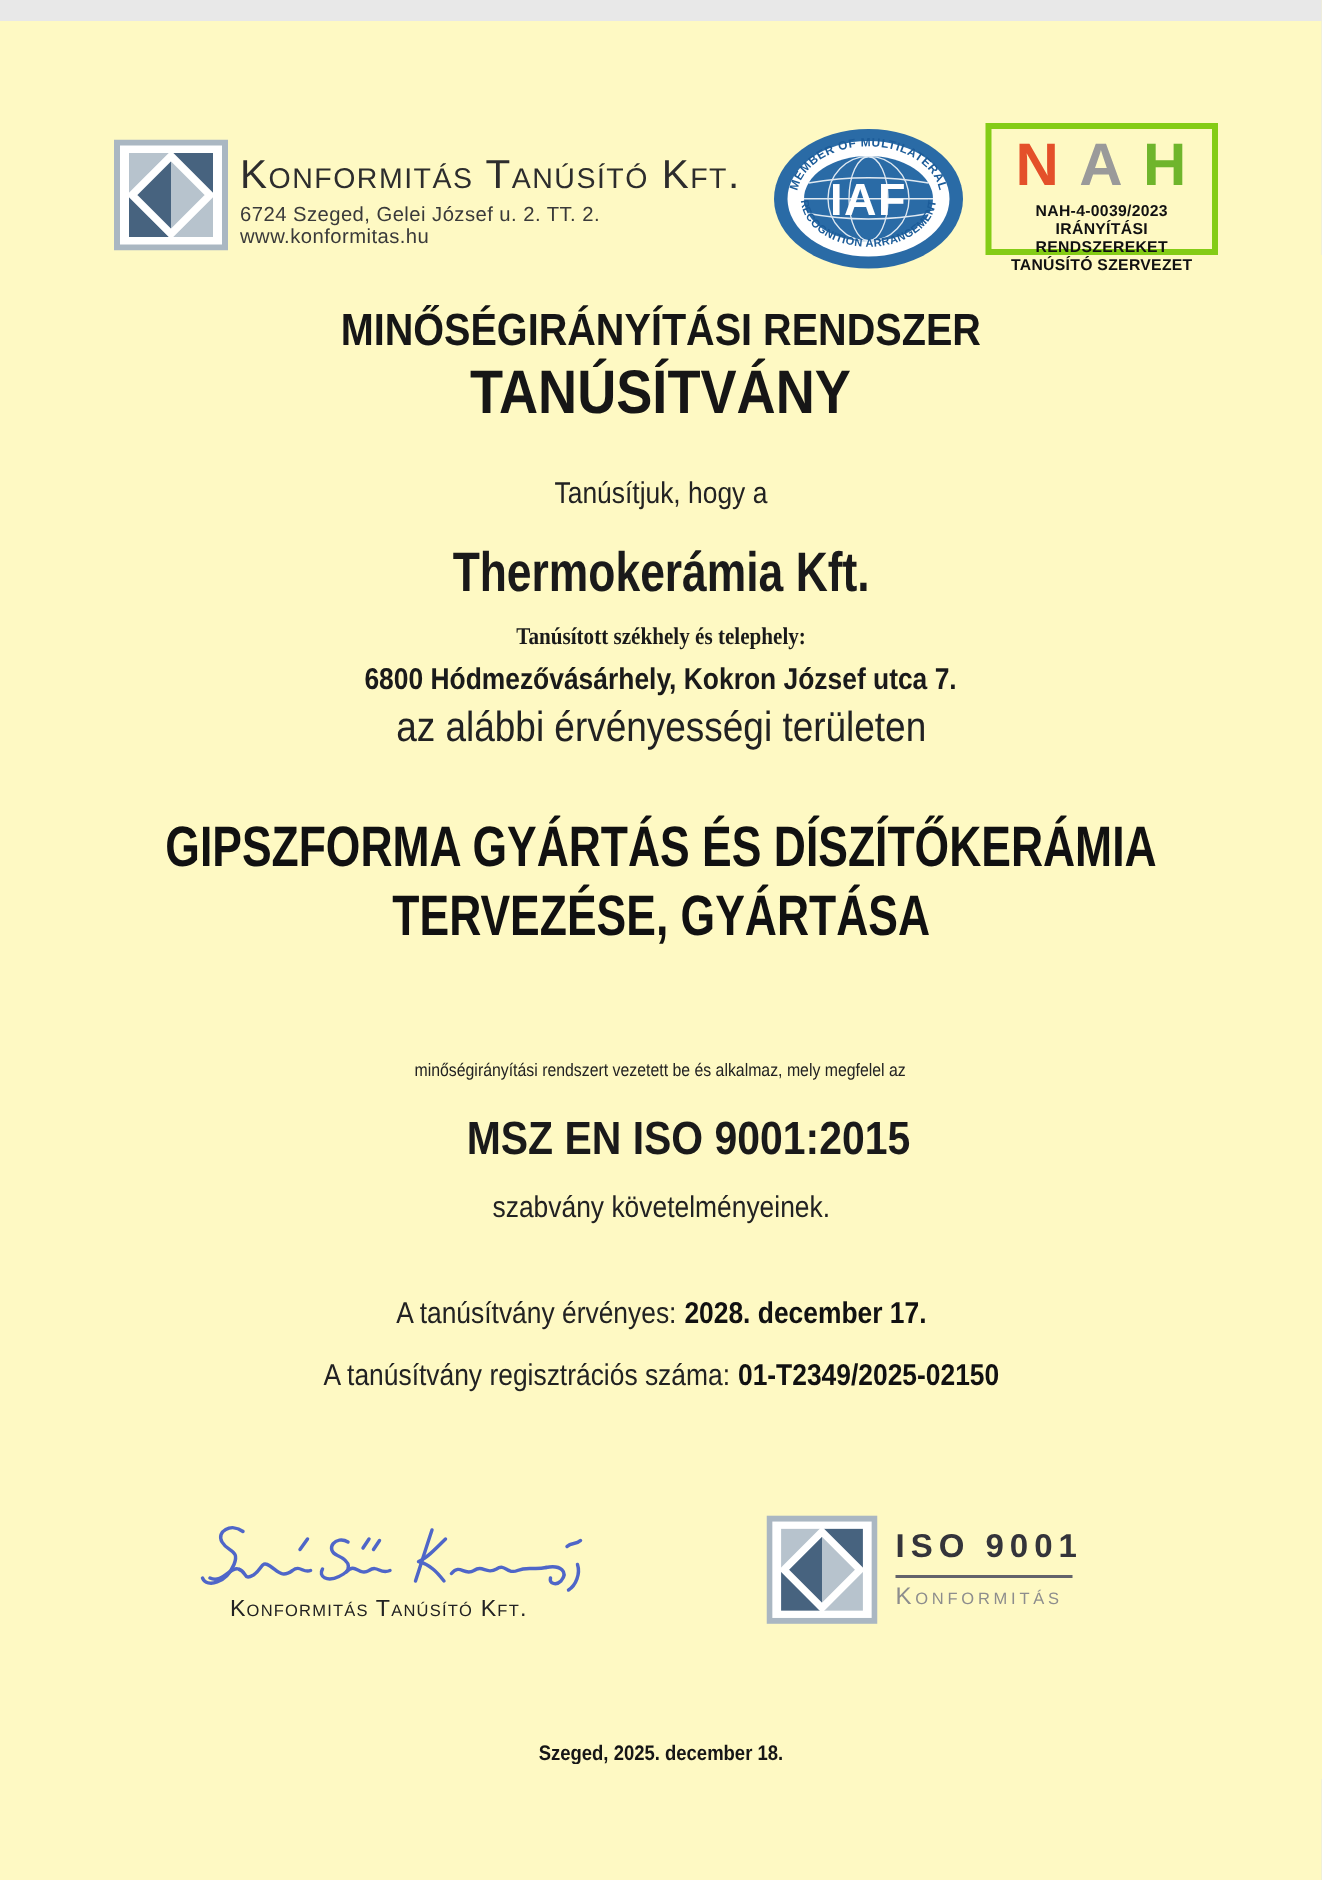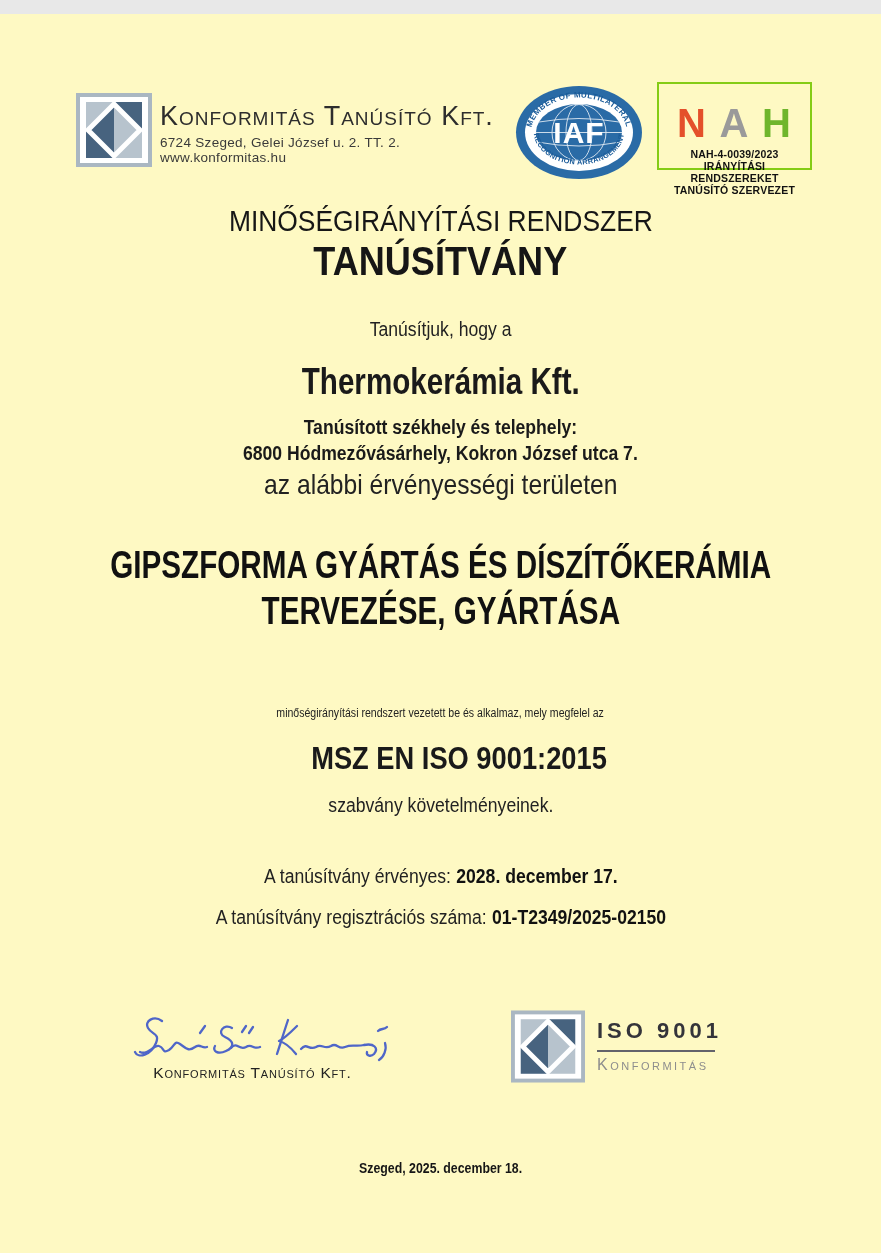--- a/index.html
+++ b/index.html
@@ -11,33 +11,33 @@
   .abs{position:absolute;}
   .center{position:absolute;left:0;right:0;text-align:center;}
   .cx{display:inline-block;transform:scaleX(0.88);transform-origin:center;white-space:nowrap;}
   .cx80{display:inline-block;transform:scaleX(0.80);transform-origin:center;white-space:nowrap;}
   .cx78{display:inline-block;transform:scaleX(0.78);transform-origin:center;white-space:nowrap;}
 
   
   .org-block{left:160px;top:86px;width:345px;}
   .org-name{font-size:27px;font-variant:small-caps;letter-spacing:1px;color:#2d2d2d;line-height:32px;}
   .org-address{font-size:13.5px;color:#3a3a3a;letter-spacing:0.3px;margin-top:3px;}
-  .nah-box{left:657px;top:68px;width:155px;height:88px;border:2px solid #84cc16;
-    box-sizing:border-box;text-align:center;padding-top:20px;}
+  .nah-box{left:657px;top:68px;width:155px;height:88px;border:4px solid #84cc16;
+    box-sizing:border-box;text-align:center;padding-top:4px;}
   .nah-code{font-size:10.5px;font-weight:bold;color:#111;margin-top:2px;letter-spacing:0.2px;}
   .nah-line{font-size:10.5px;font-weight:bold;color:#111;line-height:12px;letter-spacing:0.2px;}
 
   
-  .title1{top:190px;font-size:30px;font-weight:normal;color:#161616;}
+  .title1{top:190px;font-size:30px;font-weight:bold;color:#161616;}
   .title2{top:224px;font-size:41px;font-weight:bold;color:#161616;}
 
   
   .t-intro{top:304px;font-size:20px;color:#222;}
   .t-company{top:347px;font-size:37px;font-weight:bold;}
-  .t-sitelabel{top:402px;font-size:20px;font-weight:bold;}
+  .t-sitelabel{top:402px;font-size:16px;font-weight:bold;font-family:Liberation Serif, serif;}
   .t-siteaddr{top:428px;font-size:20px;font-weight:bold;}
   .t-scopeintro{top:455px;font-size:28px;color:#222;}
   .t-scope{top:528px;font-size:38px;font-weight:bold;line-height:46px;color:#111;}
   .t-system{top:692px;font-size:12px;color:#222;}
   .t-standard{top:727px;font-size:31px;font-weight:bold;padding-left:36px;}
   .t-suffix{top:780px;font-size:20px;color:#222;}
   .t-valid{top:851px;font-size:20px;color:#222;}
   .t-reg{top:892px;font-size:20px;color:#222;}
   .bold-val{font-weight:bold;color:#111;margin-left:6px;}
 

